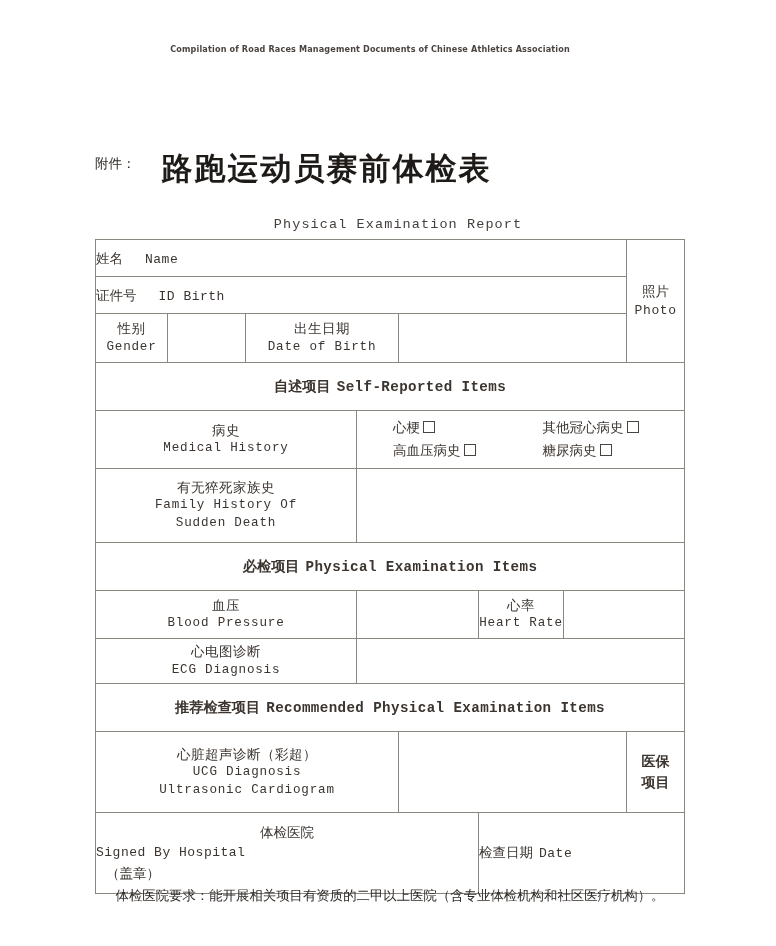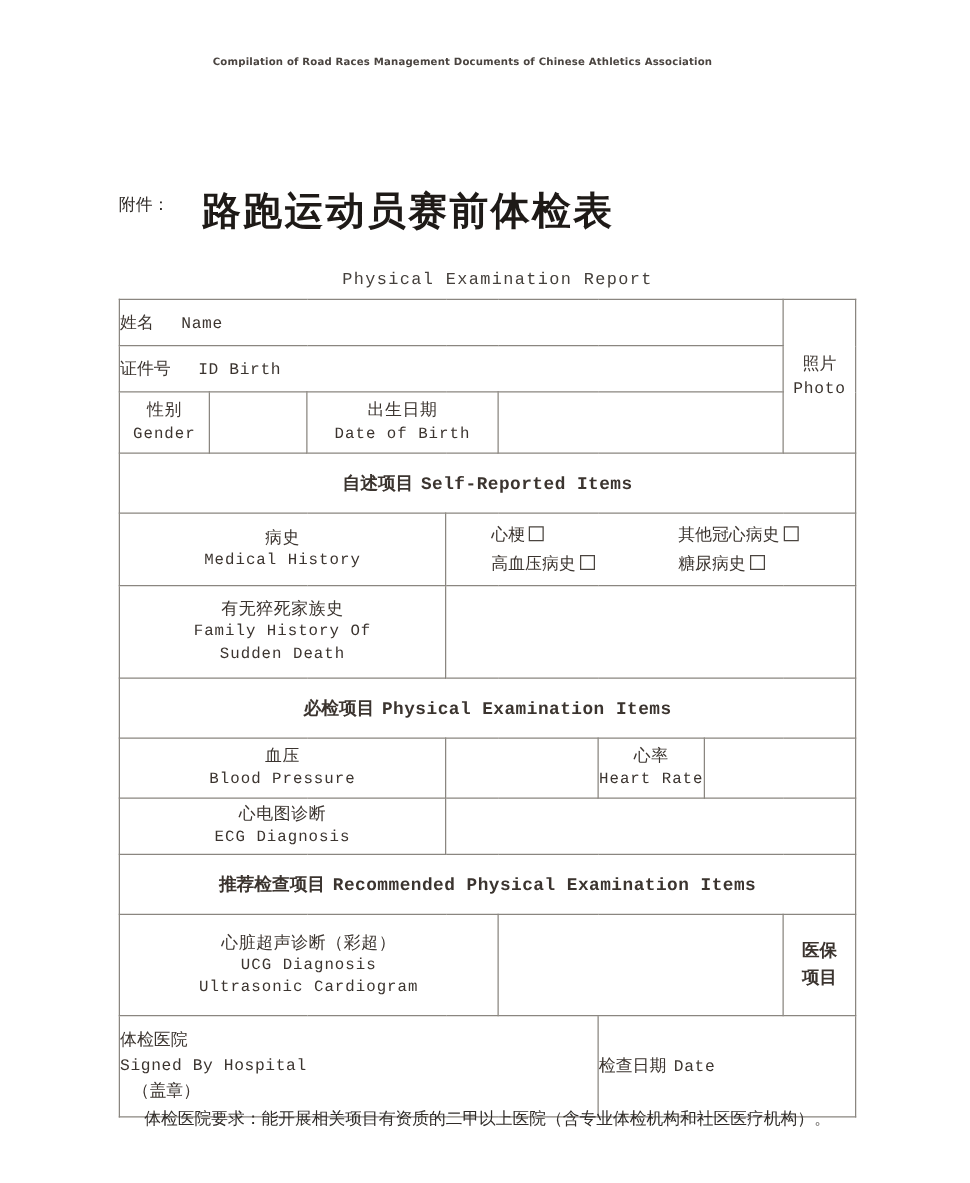--- a/index.html
+++ b/index.html
@@ -224,20 +224,21 @@
 
   
   .hosp-cell {
     padding: 10px 12px;
     line-height: 1.55;
   }
   .hosp-cell .l1 {
     display: block;
     font-family: "DejaVu Sans", sans-serif;
     font-size: 13.5px;
+    text-align: center;
   }
   .hosp-cell .l2 {
     display: block;
     font-family: "Liberation Mono", "DejaVu Sans Mono", monospace;
     font-size: 13px;
     letter-spacing: 0.5px;
   }
   .hosp-cell .l3 {
     display: block;
     font-family: "DejaVu Sans", sans-serif;

